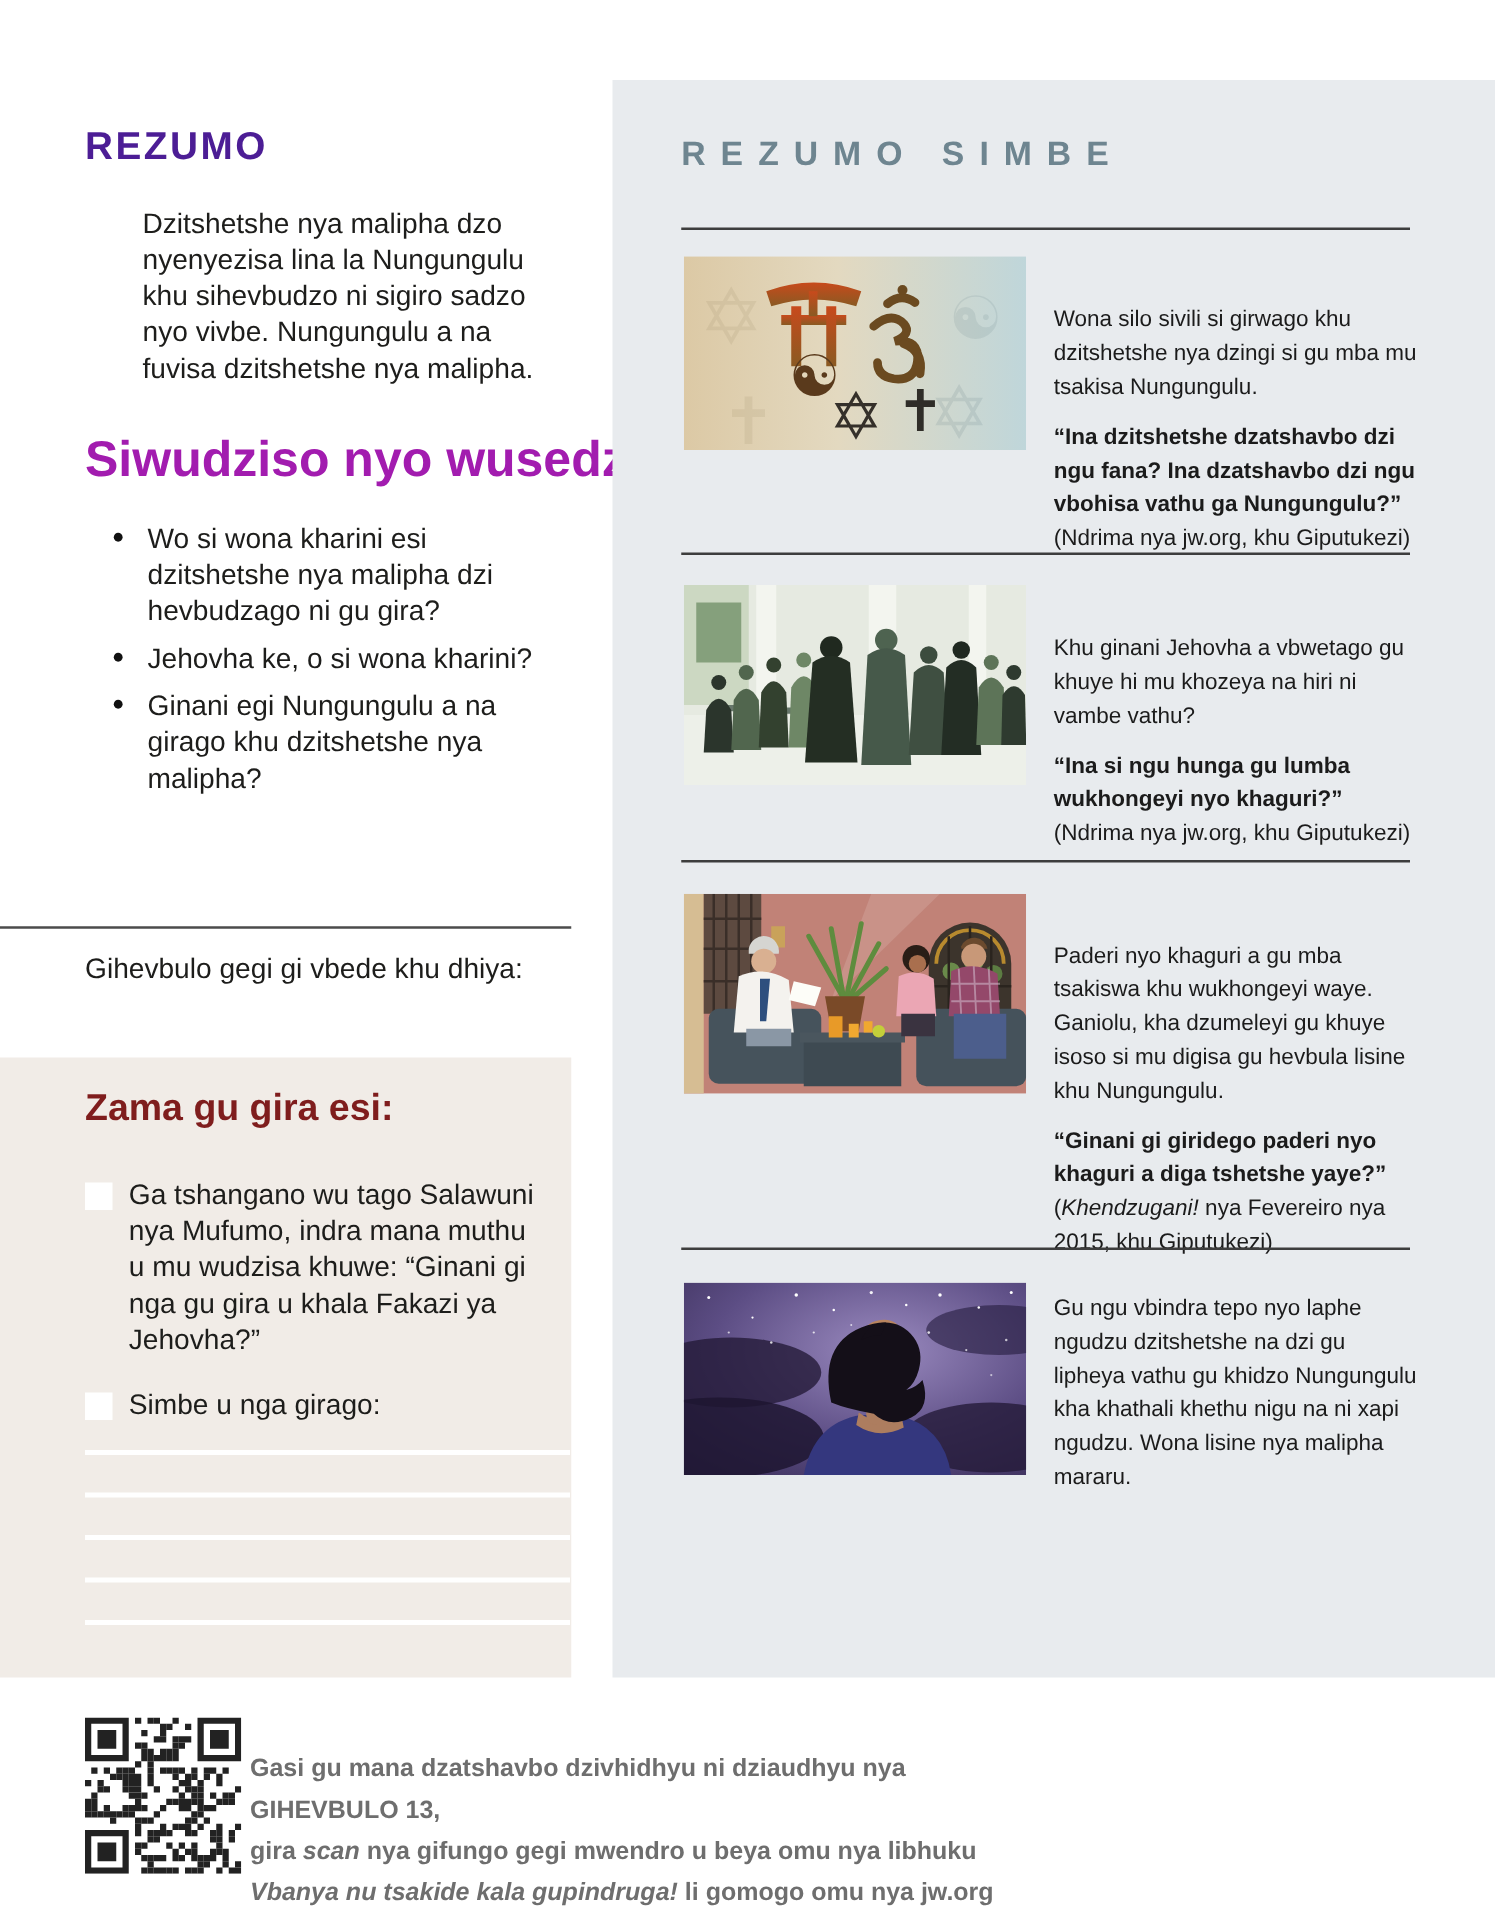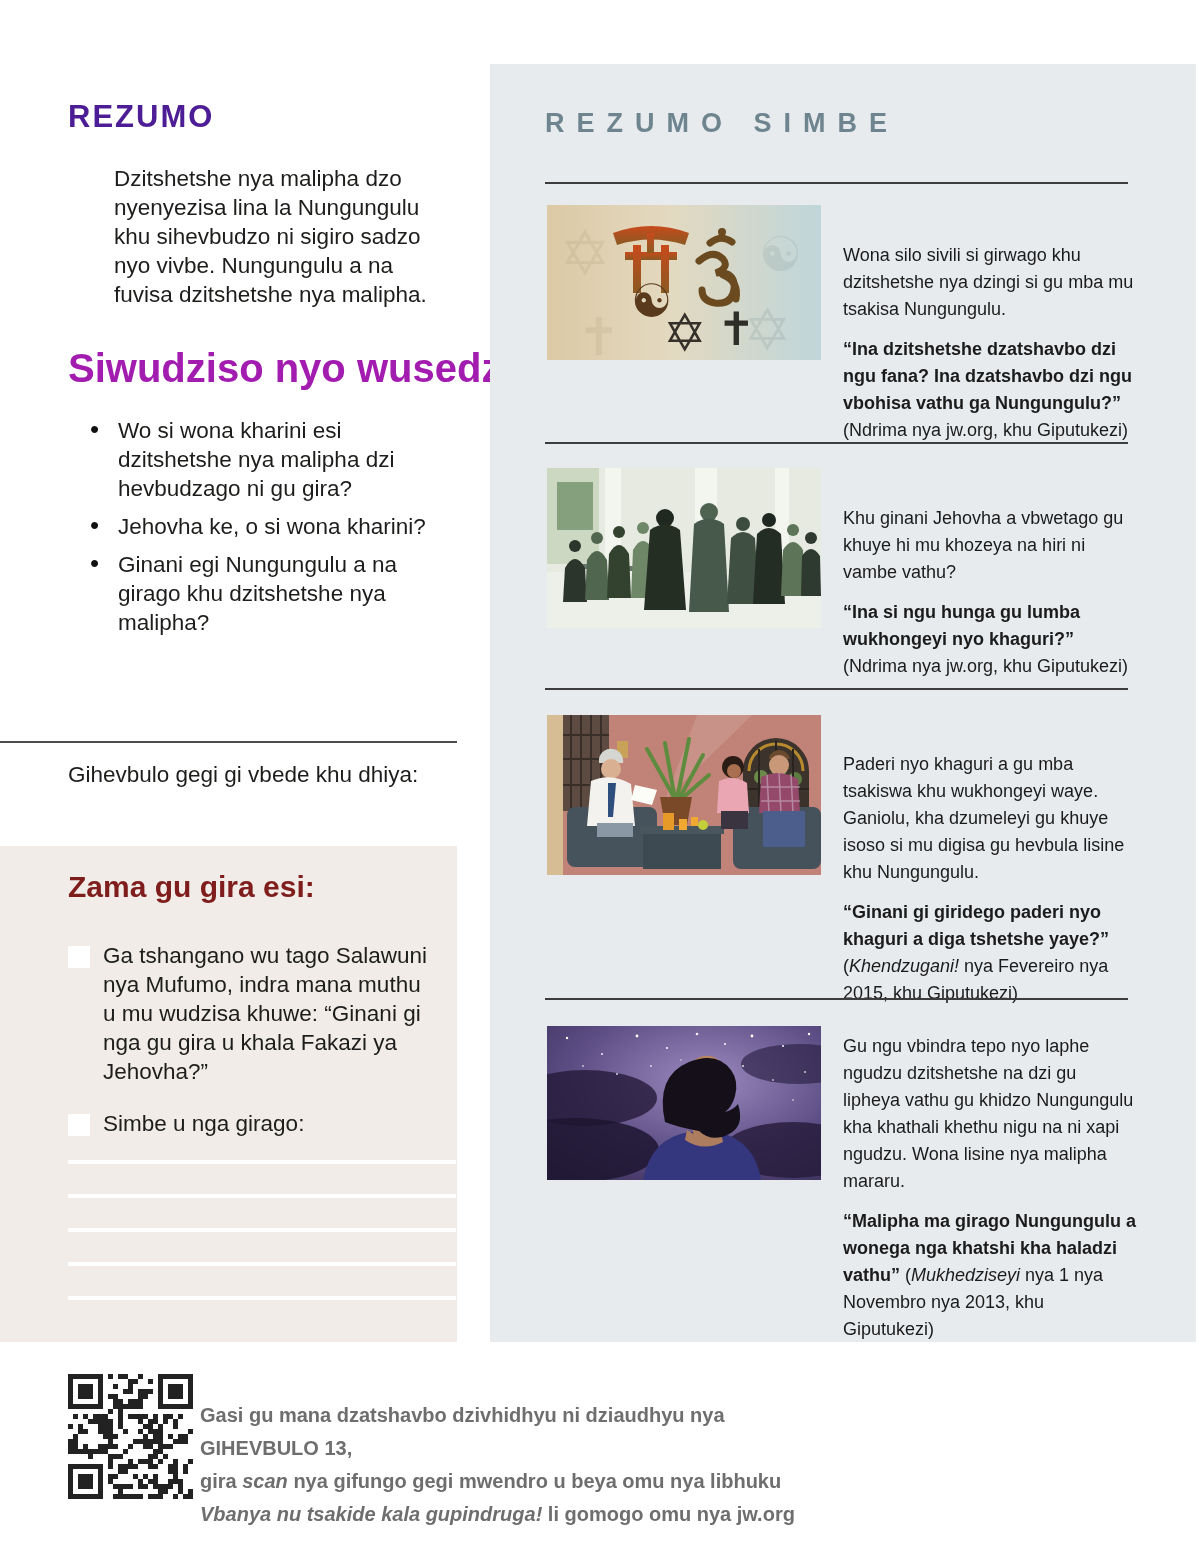--- a/index.html
+++ b/index.html
@@ -295,21 +295,20 @@
         <path d="M140,104 q16,12 34,2 l2,10 q-20,10 -38,-2 z" fill="#ad7d5f"></path>
         <rect x="146" y="88" width="24" height="26" rx="8" fill="#ad7d5f"></rect>
         <path d="M141,48 q2,-16 16,-18 q14,-2 18,11 q3,9 -2,19 q-5,11 -14,13 l-16,2 z" fill="#b9855f"></path>
         <path d="M118,96 q-10,-46 24,-60 q28,-11 42,8 q8,11 4,26 q-3,11 -10,16 q8,-2 13,-8 q7,22 -9,30 q-17,9 -30,-3 q-22,-4 -34,-9 z" fill="#140f18"></path>
         <path d="M142,46 q6,-14 20,-14 l-4,10 q-8,0 -16,4 z" fill="#140f18"></path>
       </g>
     </svg>
   </div>
   <div class="abs sec-text" style="top:930px;">
     <p>Gu ngu vbindra tepo nyo laphe ngudzu dzitshetshe na dzi gu lipheya vathu gu khidzo Nungungulu kha khathali khethu nigu na ni xapi ngudzu. Wona lisine nya malipha mararu.</p>
-    <p class="quote"><b>“Malipha ma girago Nungungulu a wonega nga khatshi kha haladzi vathu”</b><span> (</span><i>Mukhedziseyi</i><span> nya 1 nya Novembro nya 2013, khu Giputukezi)</span></p>
   </div>
 </div>
 
 <div class="abs qr"><svg width="125" height="125" viewBox="0 0 125 125" xmlns="http://www.w3.org/2000/svg">
       <rect width="100%" height="100%" fill="#fff"></rect>
       <rect x="40" y="0" width="5" height="5" fill="#222"></rect>
       <rect x="50" y="0" width="5" height="5" fill="#222"></rect>
       <rect x="55" y="0" width="5" height="5" fill="#222"></rect>
       <rect x="70" y="0" width="5" height="5" fill="#222"></rect>
       <rect x="60" y="5" width="5" height="5" fill="#222"></rect>

